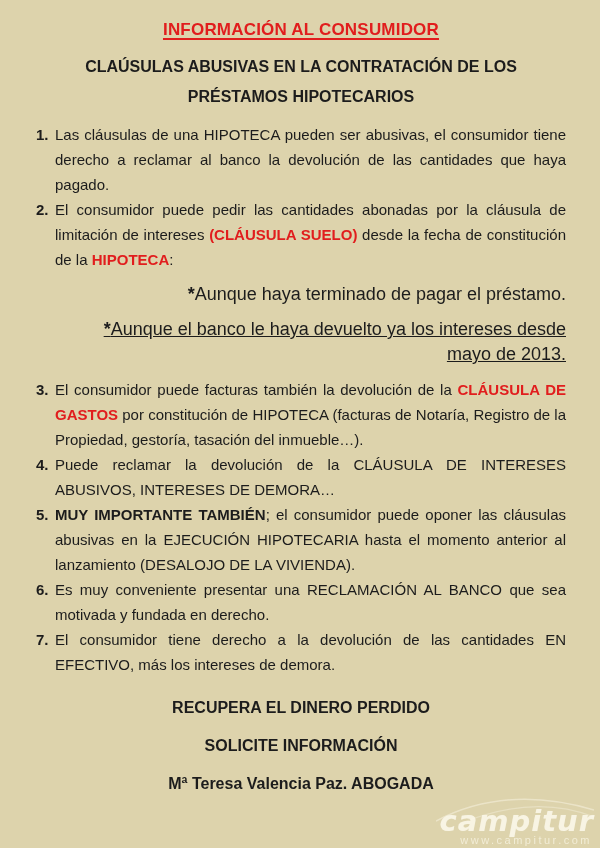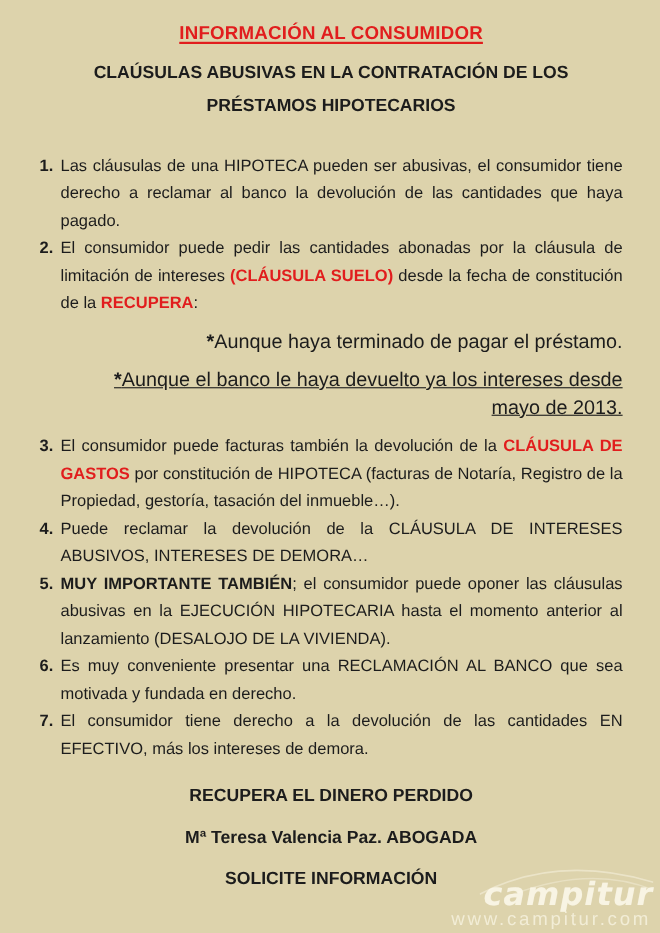--- a/index.html
+++ b/index.html
@@ -31,21 +31,21 @@
     text-decoration-thickness:2px;
     text-underline-offset:3px;
     margin:4px 0 12px;
     letter-spacing:.2px;
   }
   .subtitle{
     text-align:center;
     font-size:16px;
     font-weight:bold;
     line-height:30px;
-    margin:0 0 26px;
+    margin:0 0 10px;
   }
   .item{
     position:relative;
     padding-left:19px;
     font-size:15px;
     line-height:25px;
     text-align:justify;
   }
   .item .num{
     position:absolute;
@@ -86,21 +86,21 @@
     font-family:"DejaVu Sans", sans-serif;
     font-size:29px;
     line-height:30px;
     font-weight:bold;
     letter-spacing:1px;
     color:rgba(252,249,235,.8);
     text-shadow:0 0 1px rgba(255,255,255,.3);
     font-style:italic;
   }
   .wm-url{
-    font-size:17px;
+    font-size:11px;
     letter-spacing:2.5px;
     color:rgba(252,249,235,.68);
     margin-top:-2px;
     padding-right:2px;
   }
 </style>
 </head>
 <body>
 
 <div class="page">
@@ -109,21 +109,21 @@
 
   <div class="subtitle">CLAÚSULAS ABUSIVAS EN LA CONTRATACIÓN DE LOS PRÉSTAMOS HIPOTECARIOS</div>
 
   <div class="item">
     <span class="num">1.</span>
     <div class="item-text"><span class="seg-normal">Las cláusulas de una HIPOTECA pueden ser abusivas, el consumidor tiene derecho a reclamar al banco la devolución de las cantidades que haya pagado.</span></div>
   </div>
 
   <div class="item">
     <span class="num">2.</span>
-    <div class="item-text"><span class="seg-normal">El consumidor puede pedir las cantidades abonadas por la cláusula de limitación de intereses </span><span class="seg-redbold">(CLÁUSULA SUELO)</span><span class="seg-normal"> desde la fecha de constitución de la </span><span class="seg-redbold">RECUPERA</span><span class="seg-normal">:</span></div>
+    <div class="item-text"><span class="seg-normal">El consumidor puede pedir las cantidades abonadas por la cláusula de limitación de intereses </span><span class="seg-redbold">(CLÁUSULA SUELO)</span><span class="seg-normal"> desde la fecha de constitución de la </span><span class="seg-redbold">HIPOTECA</span><span class="seg-normal">:</span></div>
   </div>
 
   <div class="subitem"><span class="seg-bold">*</span><span class="seg-normal">Aunque haya terminado de pagar el préstamo.</span></div>
   <div class="subitem last"><span class="seg-bold">*</span><span class="seg-normal">Aunque el banco le haya devuelto ya los intereses desde mayo de 2013.</span></div>
 
   <div class="item">
     <span class="num">3.</span>
     <div class="item-text"><span class="seg-normal">El consumidor puede facturas también la devolución de la </span><span class="seg-redbold">CLÁUSULA DE GASTOS</span><span class="seg-normal"> por constitución de HIPOTECA (facturas de Notaría, Registro de la Propiedad, gestoría, tasación del inmueble…).</span></div>
   </div>
 
@@ -142,22 +142,22 @@
     <div class="item-text"><span class="seg-normal">Es muy conveniente presentar una RECLAMACIÓN AL BANCO que sea motivada y fundada en derecho.</span></div>
   </div>
 
   <div class="item">
     <span class="num">7.</span>
     <div class="item-text"><span class="seg-normal">El consumidor tiene derecho a la devolución de las cantidades EN EFECTIVO, más los intereses de demora.</span></div>
   </div>
 
   <div class="footer">
     <div class="footer-line">RECUPERA EL DINERO PERDIDO</div>
+    <div class="footer-line">SOLICITE INFORMACIÓN</div>
     <div class="footer-line">Mª Teresa Valencia Paz. ABOGADA</div>
-    <div class="footer-line">SOLICITE INFORMACIÓN</div>
   </div>
 
   <div class="watermark">
     <svg class="wm-arcs" viewBox="0 0 158 30" xmlns="http://www.w3.org/2000/svg">
       <path d="M0,29 Q70,-8 158,18" fill="none" stroke="rgba(252,249,235,0.45)" stroke-width="1.5"></path>
       <path d="M28,30 Q100,2 158,25" fill="none" stroke="rgba(252,249,235,0.35)" stroke-width="1.2"></path>
     </svg>
     <div class="wm-logo">campitur</div>
     <div class="wm-url">www.campitur.com</div>
   </div>

